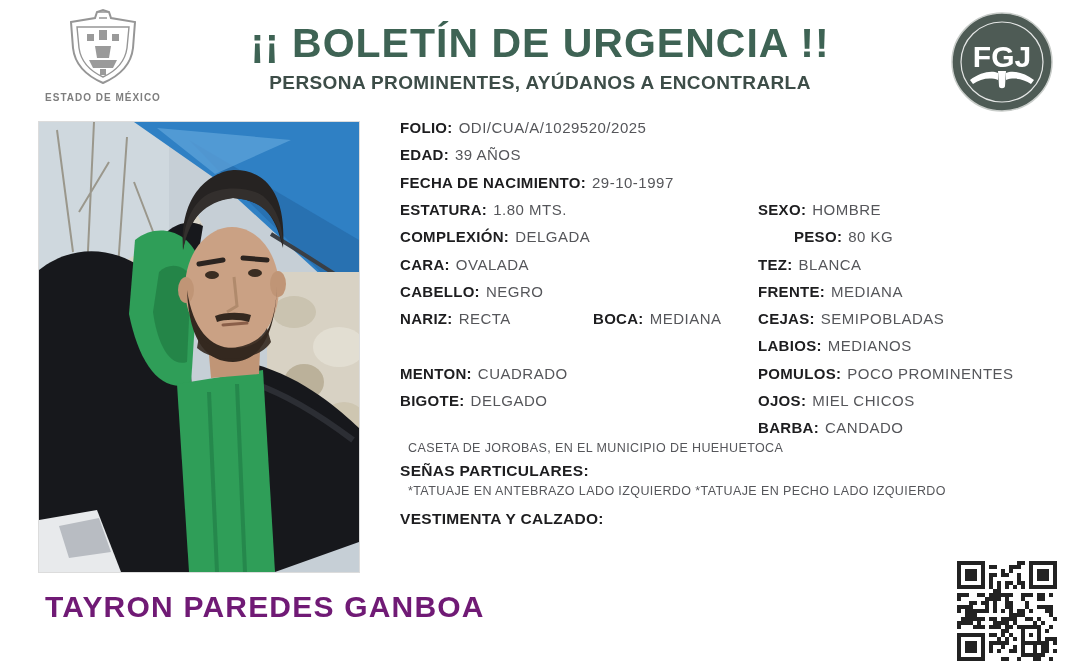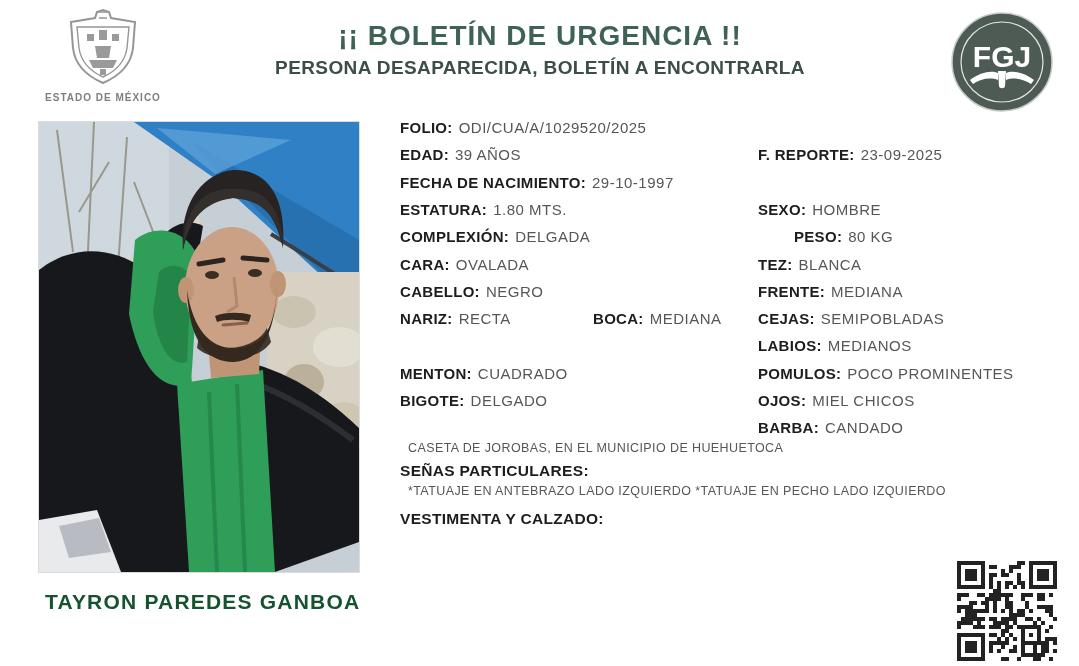--- a/index.html
+++ b/index.html
@@ -3,41 +3,41 @@
 <meta charset="utf-8">
 <style>
   html,body{margin:0;padding:0;background:#ffffff;}
   body{font-family:"Liberation Sans",sans-serif;}
   #poster{position:relative;width:1079px;height:666px;background:#ffffff;overflow:hidden;}
 
   
   .crest-wrap{position:absolute;left:28px;top:8px;width:150px;text-align:center;}
   .crest-caption{margin-top:2px;font-size:10px;font-weight:bold;letter-spacing:1px;color:#7e7e7e;}
   .title-wrap{position:absolute;left:200px;top:20px;width:680px;text-align:center;}
-  .main-title{font-size:28px;font-weight:bold;letter-spacing:1px;color:#3e6354;white-space:nowrap;}
+  .main-title{font-size:41px;font-weight:bold;letter-spacing:1px;color:#3e6354;white-space:nowrap;}
   .sub-title{margin-top:5px;font-size:19px;font-weight:bold;letter-spacing:.4px;color:#3d4d48;white-space:nowrap;}
   .fgj-wrap{position:absolute;left:948px;top:10px;width:108px;height:104px;}
 
   
   .photo-frame{position:absolute;left:38px;top:121px;width:322px;height:452px;border:1px solid #dcdcdc;box-sizing:border-box;background:#c3cdd4;}
   .photo-frame svg{display:block;}
 
   
   .col{position:absolute;top:118px;}
   #col-left{left:400px;width:600px;height:440px;}
   #col-right{left:758px;width:310px;height:330px;}
   .field-row{position:absolute;left:0;white-space:nowrap;font-size:15px;line-height:19px;}
   .flabel{font-weight:bold;color:#1d1d1f;letter-spacing:.3px;}
   .fvalue{color:#55565a;letter-spacing:.5px;margin-left:6px;}
   .pair2{position:absolute;left:193px;top:0;white-space:nowrap;}
   .section-label{position:absolute;left:0;font-size:15.5px;font-weight:bold;color:#1d1d1f;letter-spacing:.3px;white-space:nowrap;}
   .section-detail{position:absolute;left:8px;font-size:12.5px;color:#55565a;letter-spacing:.4px;white-space:nowrap;}
 
   
-  .person-name{position:absolute;left:45px;top:590px;font-size:21px;font-weight:bold;letter-spacing:1.2px;color:#14532d;white-space:nowrap;}
+  .person-name{position:absolute;left:45px;top:590px;font-size:30px;font-weight:bold;letter-spacing:1.2px;color:#701a75;white-space:nowrap;}
   .qr-box{position:absolute;left:957px;top:561px;width:100px;height:100px;background:#ffffff;}
 </style>
 </head>
 <body>
 
 <div id="poster">
 
   <div class="crest-wrap">
     <svg width="92" height="78" viewBox="0 0 92 78">
       <g fill="none" stroke="#969696" stroke-width="2">
@@ -52,21 +52,21 @@
         <path d="M38,38 L54,38 L52,50 L40,50 Z"></path>
         <path d="M32,52 L60,52 L56,60 L36,60 Z"></path>
         <rect x="43" y="61" width="6" height="6"></rect>
       </g>
     </svg>
     <div class="crest-caption">ESTADO DE MÉXICO</div>
   </div>
 
   <div class="title-wrap">
     <div class="main-title">¡¡ BOLETÍN DE URGENCIA !!</div>
-    <div class="sub-title">PERSONA DESAPARECIDA, BOLETÍN A ENCONTRARLA</div>
+    <div class="sub-title">PERSONA PROMINENTES, AYÚDANOS A ENCONTRARLA</div>
   </div>
 
   <div class="fgj-wrap">
     <svg width="108" height="104" viewBox="0 0 108 104">
       <ellipse cx="54" cy="52" rx="50" ry="49" fill="#4e5b55"></ellipse>
       <ellipse cx="54" cy="52" rx="50" ry="49" fill="none" stroke="#c8ccc9" stroke-width="1.5"></ellipse>
       <ellipse cx="54" cy="52" rx="41" ry="40" fill="none" stroke="#ffffff" stroke-width="1.2" opacity=".85"></ellipse>
       <text x="54" y="57" text-anchor="middle" font-family="Liberation Sans, sans-serif" font-size="30" font-weight="bold" fill="#ffffff">FGJ</text>
       <g fill="#ffffff">
         <path d="M22,70 C32,62 44,60 50,63 L50,70 C42,67 32,69 25,74 Z"></path>
@@ -157,21 +157,20 @@
       <div class="field-row" style="top: 81.9px;"><span class="flabel">ESTATURA:</span><span class="fvalue">1.80 MTS.</span></div>
       <div class="field-row" style="top: 109.2px;"><span class="flabel">COMPLEXIÓN:</span><span class="fvalue">DELGADA</span></div>
       <div class="field-row" style="top: 136.5px;"><span class="flabel">CARA:</span><span class="fvalue">OVALADA</span></div>
       <div class="field-row" style="top: 163.8px;"><span class="flabel">CABELLO:</span><span class="fvalue">NEGRO</span></div>
       <div class="field-row" style="top: 191.1px;"><span class="flabel">NARIZ:</span><span class="fvalue">RECTA</span><span class="pair2"><span class="flabel">BOCA:</span><span class="fvalue">MEDIANA</span></span></div>
       <div class="field-row" style="top: 245.7px;"><span class="flabel">MENTON:</span><span class="fvalue">CUADRADO</span></div>
       <div class="field-row" style="top: 273px;"><span class="flabel">BIGOTE:</span><span class="fvalue">DELGADO</span></div>
     </div>
 
   <div class="col" id="col-right">
-      <div class="field-row" style="top: 27.3px;"><span class="flabel">F. REPORTE:</span><span class="fvalue">23-09-2025</span></div>
       <div class="field-row" style="top: 81.9px; text-align: center;"><span class="flabel">SEXO:</span><span class="fvalue">HOMBRE</span></div>
       <div class="field-row" style="top: 109.2px; margin-left: 36px;"><span class="flabel">PESO:</span><span class="fvalue">80 KG</span></div>
       <div class="field-row" style="top: 136.5px;"><span class="flabel">TEZ:</span><span class="fvalue">BLANCA</span></div>
       <div class="field-row" style="top: 163.8px;"><span class="flabel">FRENTE:</span><span class="fvalue">MEDIANA</span></div>
       <div class="field-row" style="top: 191.1px;"><span class="flabel">CEJAS:</span><span class="fvalue">SEMIPOBLADAS</span></div>
       <div class="field-row" style="top: 218.4px;"><span class="flabel">LABIOS:</span><span class="fvalue">MEDIANOS</span></div>
       <div class="field-row" style="top: 245.7px;"><span class="flabel">POMULOS:</span><span class="fvalue">POCO PROMINENTES</span></div>
       <div class="field-row" style="top: 273px;"><span class="flabel">OJOS:</span><span class="fvalue">MIEL CHICOS</span></div>
       <div class="field-row" style="top: 300.3px;"><span class="flabel">BARBA:</span><span class="fvalue">CANDADO</span></div>
     </div>

